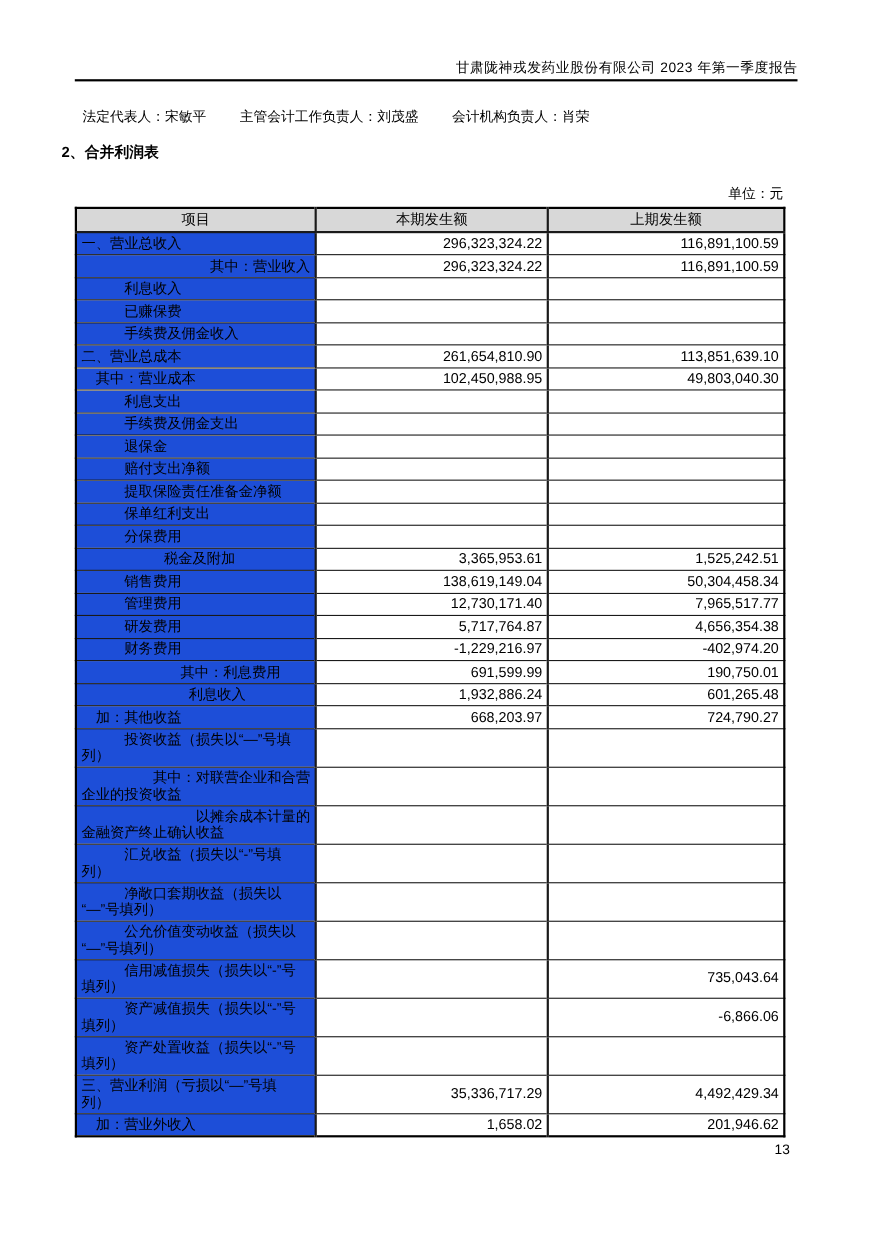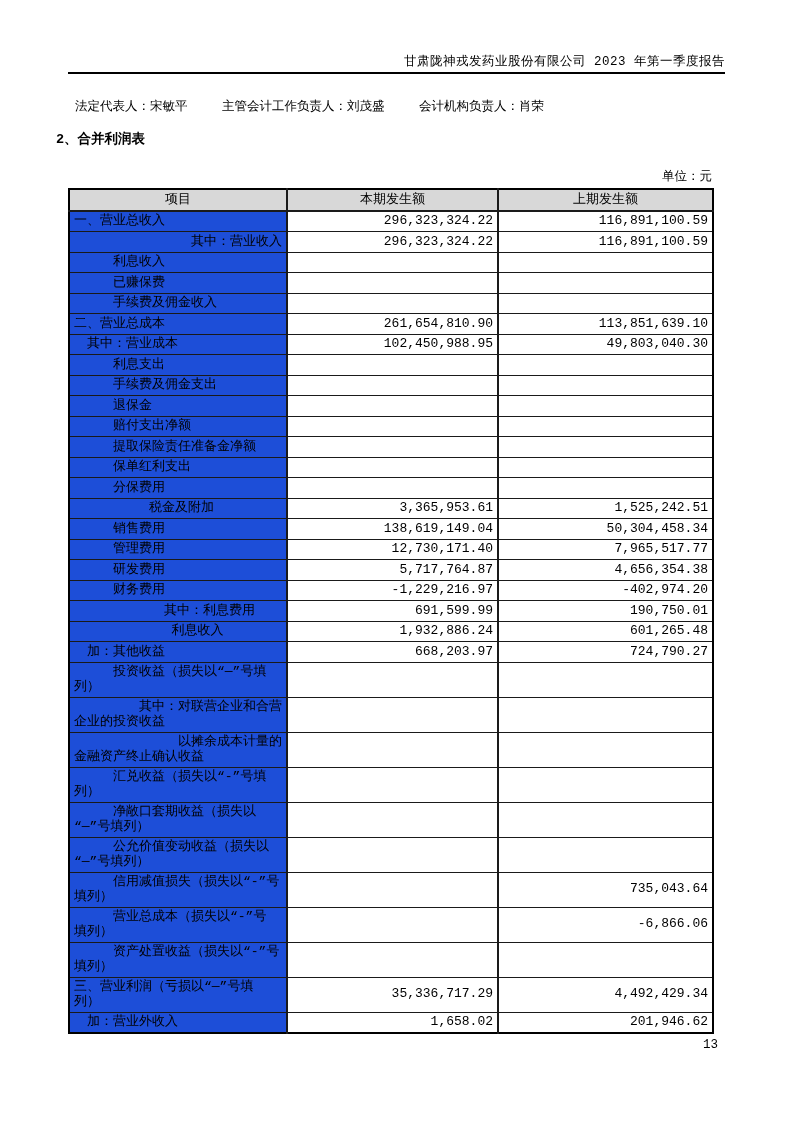--- a/index.html
+++ b/index.html
@@ -3,21 +3,21 @@
 <meta charset="utf-8">
 <style>
   * { margin: 0; padding: 0; box-sizing: border-box; }
   html, body { background: #888; }
   .page {
     position: relative;
     width: 793px;
     height: 1122px;
     margin: 0 auto;
     background: #ffffff;
-    font-family: Liberation Mono, monospace;
+    font-family: Liberation Sans, sans-serif;
     color: #000;
     overflow: hidden;
   }
   .header-title {
     position: absolute;
     top: 53px;
     left: 68px;
     width: 657px;
     text-align: right;
     font-size: 12.5px;
@@ -281,21 +281,21 @@
           <td class="num-cell"></td>
           <td class="num-cell"></td>
         </tr>
         <tr>
           <td class="item-cell" style="text-indent: 3em;">信用减值损失（损失以“-”号
 填列）</td>
           <td class="num-cell"></td>
           <td class="num-cell">735,043.64</td>
         </tr>
         <tr>
-          <td class="item-cell" style="text-indent: 3em;">营业总成本（损失以“-”号
+          <td class="item-cell" style="text-indent: 3em;">资产减值损失（损失以“-”号
 填列）</td>
           <td class="num-cell"></td>
           <td class="num-cell">-6,866.06</td>
         </tr>
         <tr>
           <td class="item-cell" style="text-indent: 3em;">资产处置收益（损失以“-”号
 填列）</td>
           <td class="num-cell"></td>
           <td class="num-cell"></td>
         </tr>

